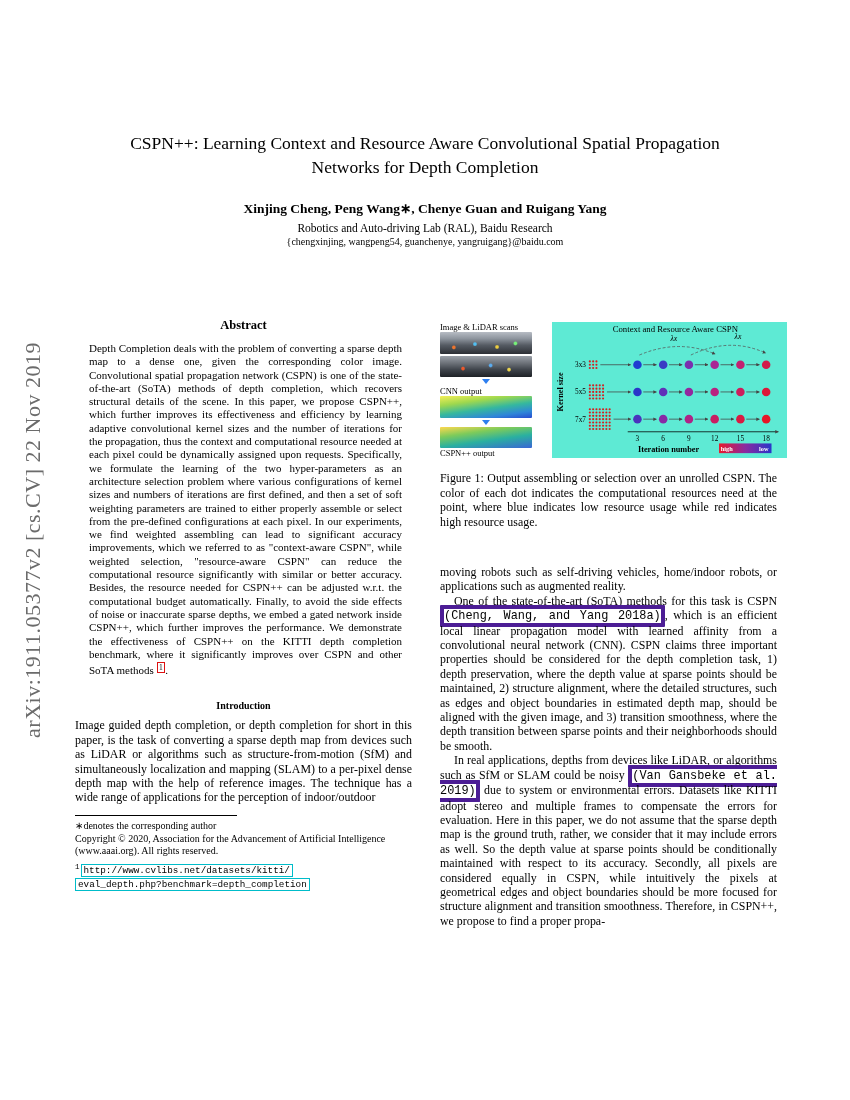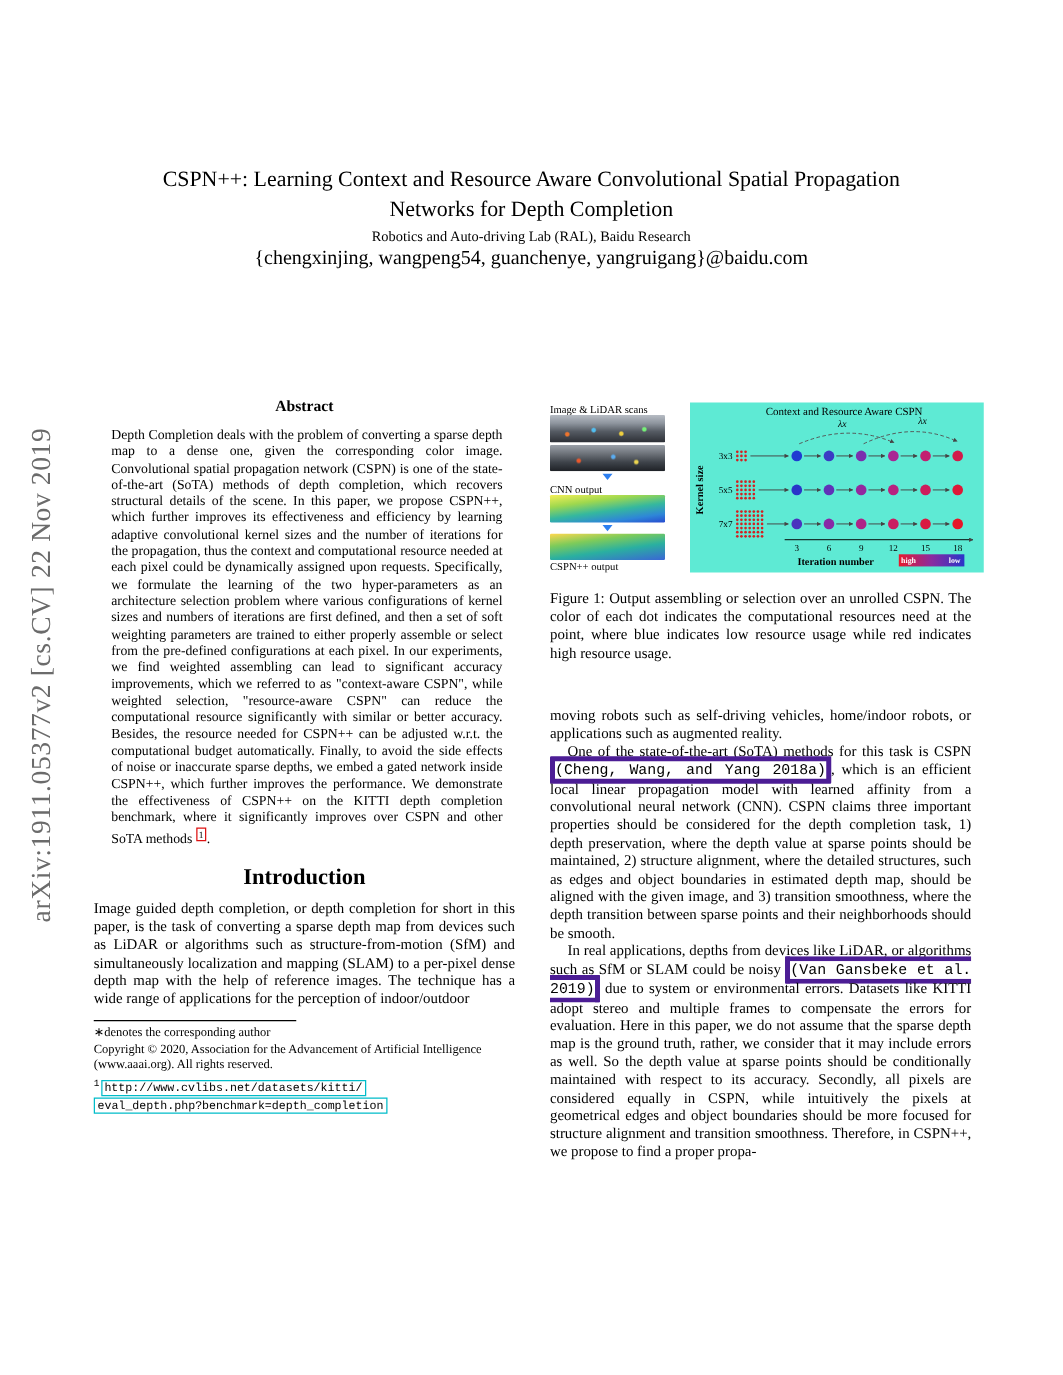--- a/index.html
+++ b/index.html
@@ -20,33 +20,33 @@
     transform:rotate(-90deg);
     font-size:22px; color:#6b6b6b; letter-spacing:0.5px;
     white-space:nowrap;
   }
 
   
   .paper-header { position:absolute; top:131px; left:0; width:100%; text-align:center; }
   .title { font-size:17.5px; font-weight:normal; line-height:24px; width:630px; margin:0 auto; }
   .authors { margin-top:21px; font-size:13.5px; font-weight:bold; }
   .affiliation { margin-top:5px; font-size:11.5px; }
-  .emails { margin-top:2px; font-size:16px; }
+  .emails { margin-top:2px; font-size:10px; }
 
   
   .col { position:absolute; width:337px; }
   .col-left  { left:75px;  top:318px; }
   .col-right { left:440px; top:322px; }
 
   .abstract-heading { text-align:center; font-size:12.5px; font-weight:bold; }
   .abstract-body {
     margin:9px 10px 0 14px;
     font-size:11px; line-height:13.3px; text-align:justify;
   }
-  .section-heading { text-align:center; font-size:18px; font-weight:bold; margin-top:13px; }
+  .section-heading { text-align:center; font-size:10px; font-weight:bold; margin-top:23px; }
   .body-text { font-size:11.9px; line-height:14.4px; text-align:justify; }
   .col-left .body-text { margin-top:7px; }
   .indent { text-indent:14px; }
 
   .seg-cite   { border:4px solid #4c1d95; border-radius:1px;font-family:Liberation Mono, monospace; }
   .seg-refsup { border:1px solid #dd1111; font-size:7.5px; vertical-align:4px; padding:0 1.5px; }
 
   
   .footnote-rule { width:162px; border-top:1px solid #000; margin-top:10px; }
   .footnotes { margin-top:4px; font-size:10px; line-height:12.2px; }
@@ -91,20 +91,21 @@
 </style>
 </head>
 <body>
 
 <div class="page">
 
   <div class="arxiv-strip">arXiv:1911.05377v2  [cs.CV]  22 Nov 2019</div>
 
   <header class="paper-header">
     <h1 class="title">CSPN++: Learning Context and Resource Aware Convolutional Spatial Propagation Networks for Depth Completion</h1>
+    <div class="authors">Xinjing Cheng, Peng Wang∗, Chenye Guan and Ruigang Yang</div>
     <div class="affiliation">Robotics and Auto-driving Lab (RAL), Baidu Research</div>
     <div class="emails">{chengxinjing, wangpeng54, guanchenye, yangruigang}@baidu.com</div>
   </header>
 
   <section class="col col-left">
     <h2 class="abstract-heading">Abstract</h2>
     <p class="abstract-body"><span class="seg-plain">Depth Completion deals with the problem of converting a sparse depth map to a dense one, given the corresponding color image. Convolutional spatial propagation network (CSPN) is one of the state-of-the-art (SoTA) methods of depth completion, which recovers structural details of the scene. In this paper, we propose CSPN++, which further improves its effectiveness and efficiency by learning adaptive convolutional kernel sizes and the number of iterations for the propagation, thus the context and computational resource needed at each pixel could be dynamically assigned upon requests. Specifically, we formulate the learning of the two hyper-parameters as an architecture selection problem where various configurations of kernel sizes and numbers of iterations are first defined, and then a set of soft weighting parameters are trained to either properly assemble or select from the pre-defined configurations at each pixel. In our experiments, we find weighted assembling can lead to significant accuracy improvements, which we referred to as "context-aware CSPN", while weighted selection, "resource-aware CSPN" can reduce the computational resource significantly with similar or better accuracy. Besides, the resource needed for CSPN++ can be adjusted w.r.t. the computational budget automatically. Finally, to avoid the side effects of noise or inaccurate sparse depths, we embed a gated network inside CSPN++, which further improves the performance. We demonstrate the effectiveness of CSPN++ on the KITTI depth completion benchmark, where it significantly improves over CSPN and other SoTA methods </span><span class="seg-refsup">1</span><span class="seg-plain">.</span></p>
 
     <h2 class="section-heading">Introduction</h2>
     <p class="body-text">Image guided depth completion, or depth completion for short in this paper, is the task of converting a sparse depth map from devices such as LiDAR or algorithms such as structure-from-motion (SfM) and simultaneously localization and mapping (SLAM) to a per-pixel dense depth map with the help of reference images. The technique has a wide range of applications for the perception of indoor/outdoor</p>

